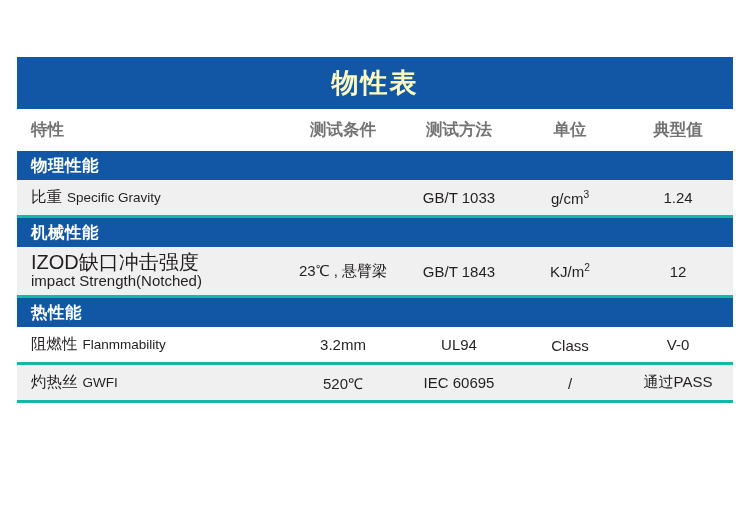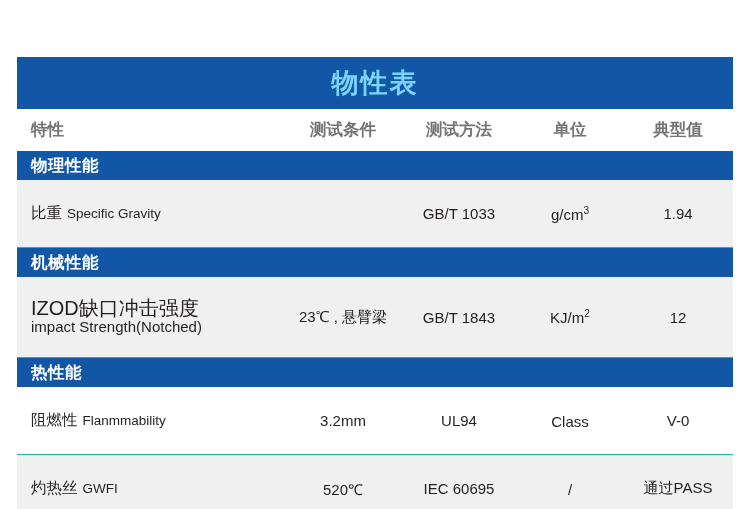--- a/index.html
+++ b/index.html
@@ -27,21 +27,21 @@
     width: 716px;
   }
   table.prop {
     border-collapse: collapse;
     width: 716px;
     table-layout: fixed;
   }
   
   .title-row td {
     background: #1157a5;
-    color: #7dd3fc;
+    color: #fef9c3;
     text-align: center;
     font-size: 27px;
     font-weight: bold;
     letter-spacing: 2px;
     height: 52px;
     padding: 0;
     border: none;
   }
   
   .col-head td {
@@ -66,22 +66,22 @@
     height: 29px;
     padding: 0 0 0 14px;
     border: none;
     text-align: left;
     letter-spacing: 0.5px;
   }
   
   tr.data td {
     font-size: 15px;
     height: 35px;
-    padding: 16px 4px;
-    border-bottom: 1px solid #14b8a6;
+    padding: 0 4px;
+    border-bottom: 3px solid #14b8a6;
     vertical-align: middle;
     text-align: center;
     background: #ffffff;
   }
   tr.data.alt td { background: #f0f0f0; }
   tr.data td.c0 {
     text-align: left;
     padding-left: 14px;
   }
   tr.data td.c0 .cn { font-size: 15.5px; }
@@ -121,21 +121,21 @@
         <tr class="section">
           <td colspan="5">物理性能</td>
         </tr>
         <tr class="data alt">
           <td class="c0">
             <span class="cn">比重</span><span class="en">Specific Gravity</span>
           </td>
           <td></td>
           <td>GB/T 1033</td>
           <td><span>g/cm</span><sup>3</sup></td>
-          <td>1.94</td>
+          <td>1.24</td>
         </tr>
 
         <tr class="section">
           <td colspan="5">机械性能</td>
         </tr>
         <tr class="data alt tall">
           <td class="c0">
             <span class="two-cn">IZOD缺口冲击强度</span>
             <span class="two-en">impact Strength(Notched)</span>
           </td>

